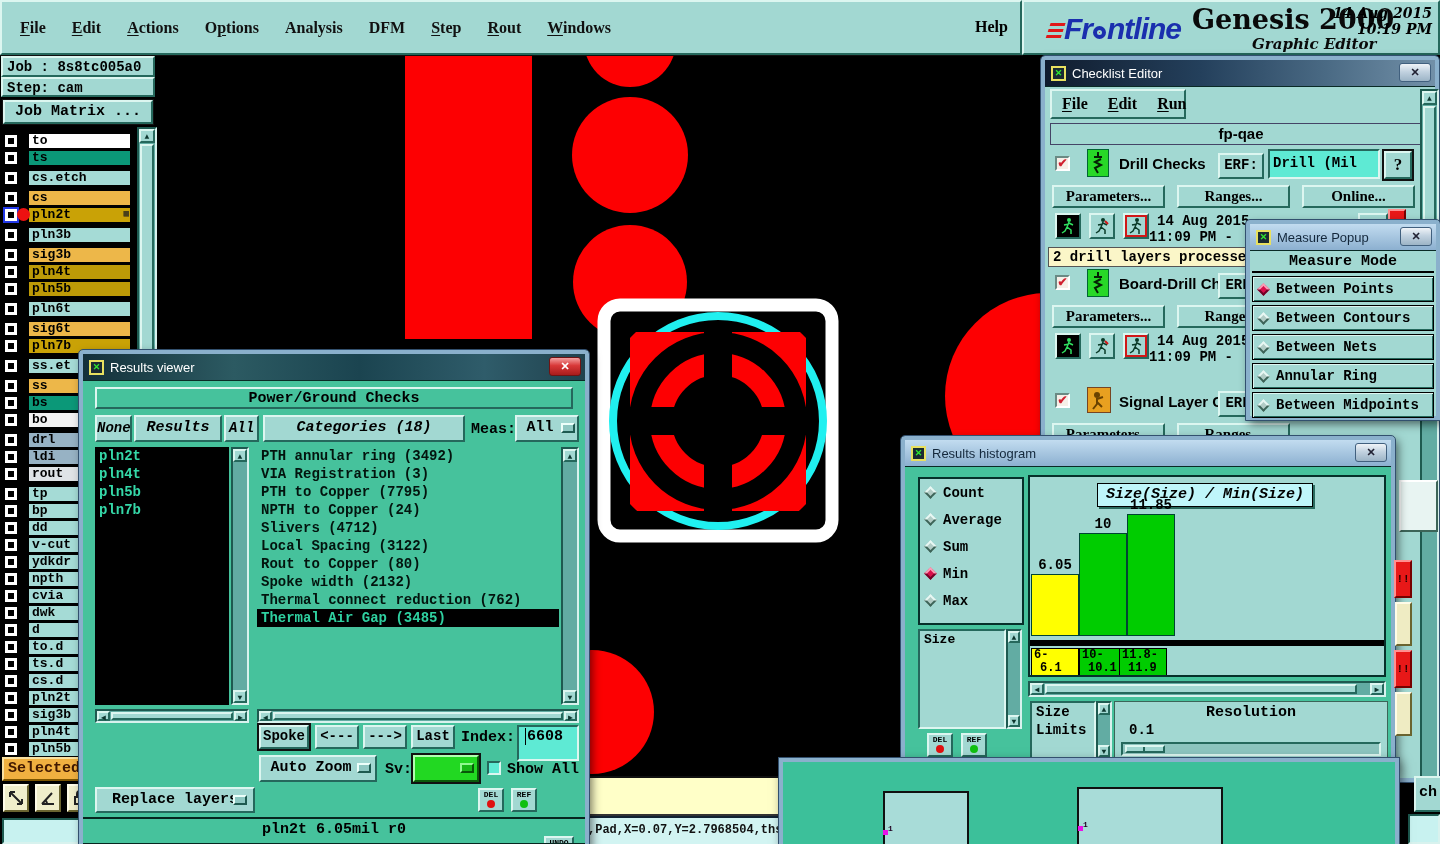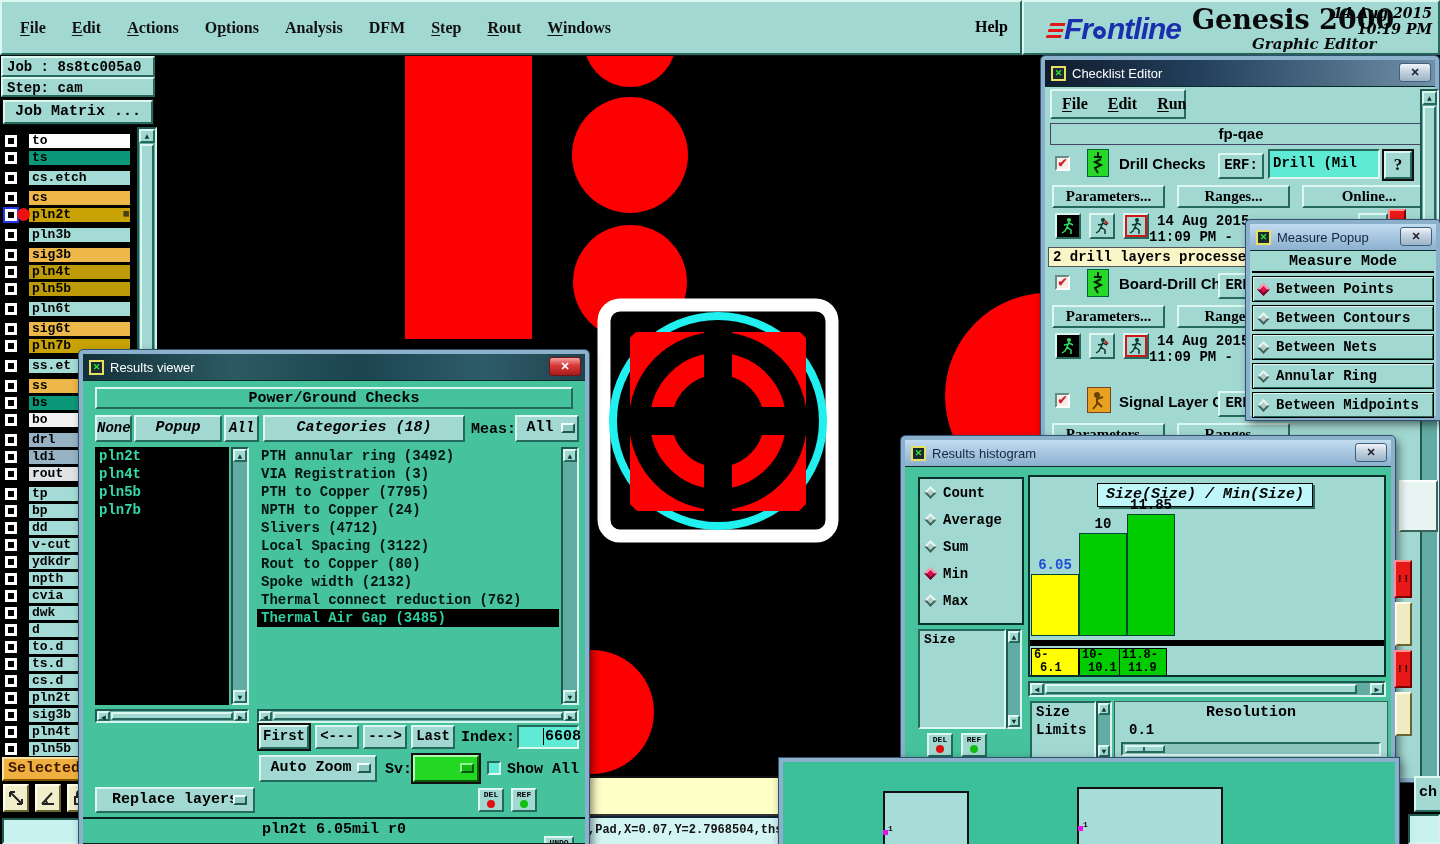--- a/index.html
+++ b/index.html
@@ -417,21 +417,21 @@
           </svg>
       </span>
       <span class="abs cklabel" style="left:74px;top:68px;">Drill Checks</span>
       <span class="abs btn mono14" style="left:173px;top:66px;width:46px;height:26px;line-height:21px;">ERF:</span>
       <span class="abs fieldin mono14" style="left:223px;top:62px;width:112px;height:30px;line-height:25px;padding-left:3px;white-space:nowrap;overflow:hidden;">Drill (Mil</span>
       <span class="abs btn" style="left:339px;top:64px;width:28px;height:28px;box-shadow:0 0 0 2px #111;font:bold 17px 'Liberation Serif',serif;line-height:24px;">?</span>
       <div class="abs" style="left:7px;top:98px;display:flex;gap:12px;">
 
       <span class="btn serifbtn" style="width:113px;height:23px;display:inline-block;">Parameters...</span>
           <span class="btn serifbtn" style="width:113px;height:23px;display:inline-block;">Ranges...</span>
-          <span class="btn serifbtn" style="width:134px;height:23px;display:inline-block;">Online...</span>
+          <span class="btn serifbtn" style="width:113px;height:23px;display:inline-block;">Online...</span>
         </div>
       <div class="abs" style="left:10px;top:126px;display:flex;gap:8px;">
         <span class="runner r1">
             <svg width="16" height="20" viewBox="0 0 16 18">
               <circle cx="9" cy="3" r="2" fill="currentColor"></circle>
               <path d="M9 5 L7 10 M7 10 L11 13 L11 17 M7 10 L5 14 L2 16 M9 6 L13 8 M9 7 L4 8" stroke="currentColor" stroke-width="1.5" fill="none"></path>
             </svg>
           </span>
         <span class="runner r2">
             <svg width="16" height="20" viewBox="0 0 16 18">
@@ -590,21 +590,21 @@
       </div>
       <span class="abs smbtn" style="left:22px;top:266px;"><span>DEL</span><br><span class="dot" style="background:#e01010;"></span></span>
       <span class="abs smbtn" style="left:56px;top:266px;"><span>REF</span><br><span class="dot" style="background:#10c010;"></span></span>
 
       <div class="abs panelborder" style="left:123px;top:8px;width:358px;height:202px;overflow:hidden;">
         <div class="abs" style="left:67px;top:6px;width:216px;height:24px;background:#bff6fa;border:1px solid #000;box-shadow:2px 2px 0 #2a6a5e;text-align:center;font:bold italic 15px 'Liberation Mono',monospace;line-height:21px;">Size(Size) / Min(Size)</div>
         <div class="abs" style="left:0;top:163px;width:354px;height:6px;background:#000;"></div>
         <div id="bars">
 
         <div class="barcol" style="left: 1px;">
-              <div class="blabel" style="color: #1d4ed8;">6.05</div>
+              <div class="blabel" style="color: #000000;">6.05</div>
               <div class="bar" style="background: rgb(255, 255, 0); height: 62px;"></div>
             </div>
             <div class="barcol" style="left: 49px;">
               <div class="blabel" style="color: rgb(0, 0, 0);">10</div>
               <div class="bar" style="background: rgb(0, 204, 0); height: 103px;"></div>
             </div>
             <div class="barcol" style="left: 97px;">
               <div class="blabel" style="color: rgb(0, 0, 0);">11.85</div>
               <div class="bar" style="background: rgb(0, 204, 0); height: 122px;"></div>
             </div>
@@ -666,21 +666,21 @@
 
   <div class="win" id="rv" style="left:79px;top:350px;width:510px;height:506px;">
     <div class="tb dark">
       <span class="appicon">✕</span>
       <span>Results viewer</span>
       <span class="xbtn red">✕</span>
     </div>
     <div class="wb green">
       <div class="hdr out green">Power/Ground Checks</div>
       <span class="abs btn" style="left:12px;top:34px;width:37px;height:27px;font:bold italic 14px 'Liberation Mono',monospace;line-height:22px;">None</span>
-      <span class="abs btn" style="left:51px;top:34px;width:88px;height:27px;font:bold italic 15px 'Liberation Mono',monospace;line-height:22px;">Popup</span>
+      <span class="abs btn" style="left:51px;top:34px;width:88px;height:27px;font:bold italic 15px 'Liberation Mono',monospace;line-height:22px;">Results</span>
       <span class="abs btn" style="left:141px;top:34px;width:35px;height:27px;font:bold italic 14px 'Liberation Mono',monospace;line-height:22px;">All</span>
       <span class="abs btn" style="left:180px;top:34px;width:202px;height:27px;font:bold italic 15px 'Liberation Mono',monospace;line-height:22px;">Categories (18)</span>
       <span class="abs mono15" style="left:388px;top:40px;">Meas:</span>
       <span class="abs btn mono15" style="left:432px;top:34px;width:64px;height:27px;line-height:22px;padding-right:14px;">All</span>
       <span class="abs ddg" style="left:478px;top:42px;"></span>
 
       <div class="abs lst" id="rvleft" style="left:12px;top:66px;width:134px;height:258px;">
 
       <div class="it">pln2t</div>
           <div class="it">pln4t</div>
@@ -712,26 +712,26 @@
         <div class="sba" style="left:0;top:0;width:13px;height:100%;line-height:9px;">◀</div>
         <div class="sbt" style="top:1px;bottom:1px;left:14px;width:122px;"></div>
         <div class="sba" style="right:0;top:0;width:13px;height:100%;line-height:9px;">▶</div>
       </div>
       <div class="sb abs" style="left:174px;top:328px;width:322px;height:14px;">
         <div class="sba" style="left:0;top:0;width:13px;height:100%;line-height:9px;">◀</div>
         <div class="sbt" style="top:1px;bottom:1px;left:14px;width:290px;"></div>
         <div class="sba" style="right:0;top:0;width:13px;height:100%;line-height:9px;">▶</div>
       </div>
 
-      <span class="abs btn mono14" style="left:176px;top:344px;width:50px;height:24px;line-height:19px;box-shadow:0 0 0 2px #111;">First</span>
+      <span class="abs btn mono14" style="left:176px;top:344px;width:50px;height:24px;line-height:19px;box-shadow:0 0 0 2px #111;">Spoke</span>
       <span class="abs btn mono14" style="left:232px;top:344px;width:44px;height:24px;line-height:19px;">&lt;---</span>
       <span class="abs btn mono14" style="left:280px;top:344px;width:44px;height:24px;line-height:19px;">---&gt;</span>
       <span class="abs btn mono14" style="left:328px;top:344px;width:44px;height:24px;line-height:19px;">Last</span>
       <span class="abs mono15" style="left:378px;top:348px;">Index:</span>
-      <span class="abs fieldin mono15" style="left:434px;top:344px;width:62px;height:24px;line-height:19px;padding-left:24px;"><span style="border-left:1px solid #000;margin-right:1px;"></span><span>6608</span></span>
+      <span class="abs fieldin mono15" style="left:434px;top:344px;width:62px;height:36px;line-height:19px;padding-left:6px;"><span style="border-left:1px solid #000;margin-right:1px;"></span><span>6608</span></span>
 
       <span class="abs btn mono15" style="left:176px;top:374px;width:118px;height:27px;line-height:22px;padding-right:14px;">Auto Zoom</span>
       <span class="abs ddg" style="left:274px;top:382px;"></span>
       <span class="abs mono15" style="left:302px;top:380px;">Sv:</span>
       <span class="abs" style="left:330px;top:374px;width:66px;height:27px;background:#22d822;border-top:2px solid #b0ffb0;border-left:2px solid #b0ffb0;border-bottom:2px solid #0a5a0a;border-right:2px solid #0a5a0a;box-shadow:0 0 0 2px #111;">
           <span class="ddg" style="position:absolute;right:3px;top:6px;background:#18b818;border-color:#90f890 #085808 #085808 #90f890;"></span>
         </span>
       <span class="abs fieldin" style="left:404px;top:380px;width:14px;height:14px;"></span>
       <span class="abs mono15" style="left:424px;top:380px;">Show All</span>
 

